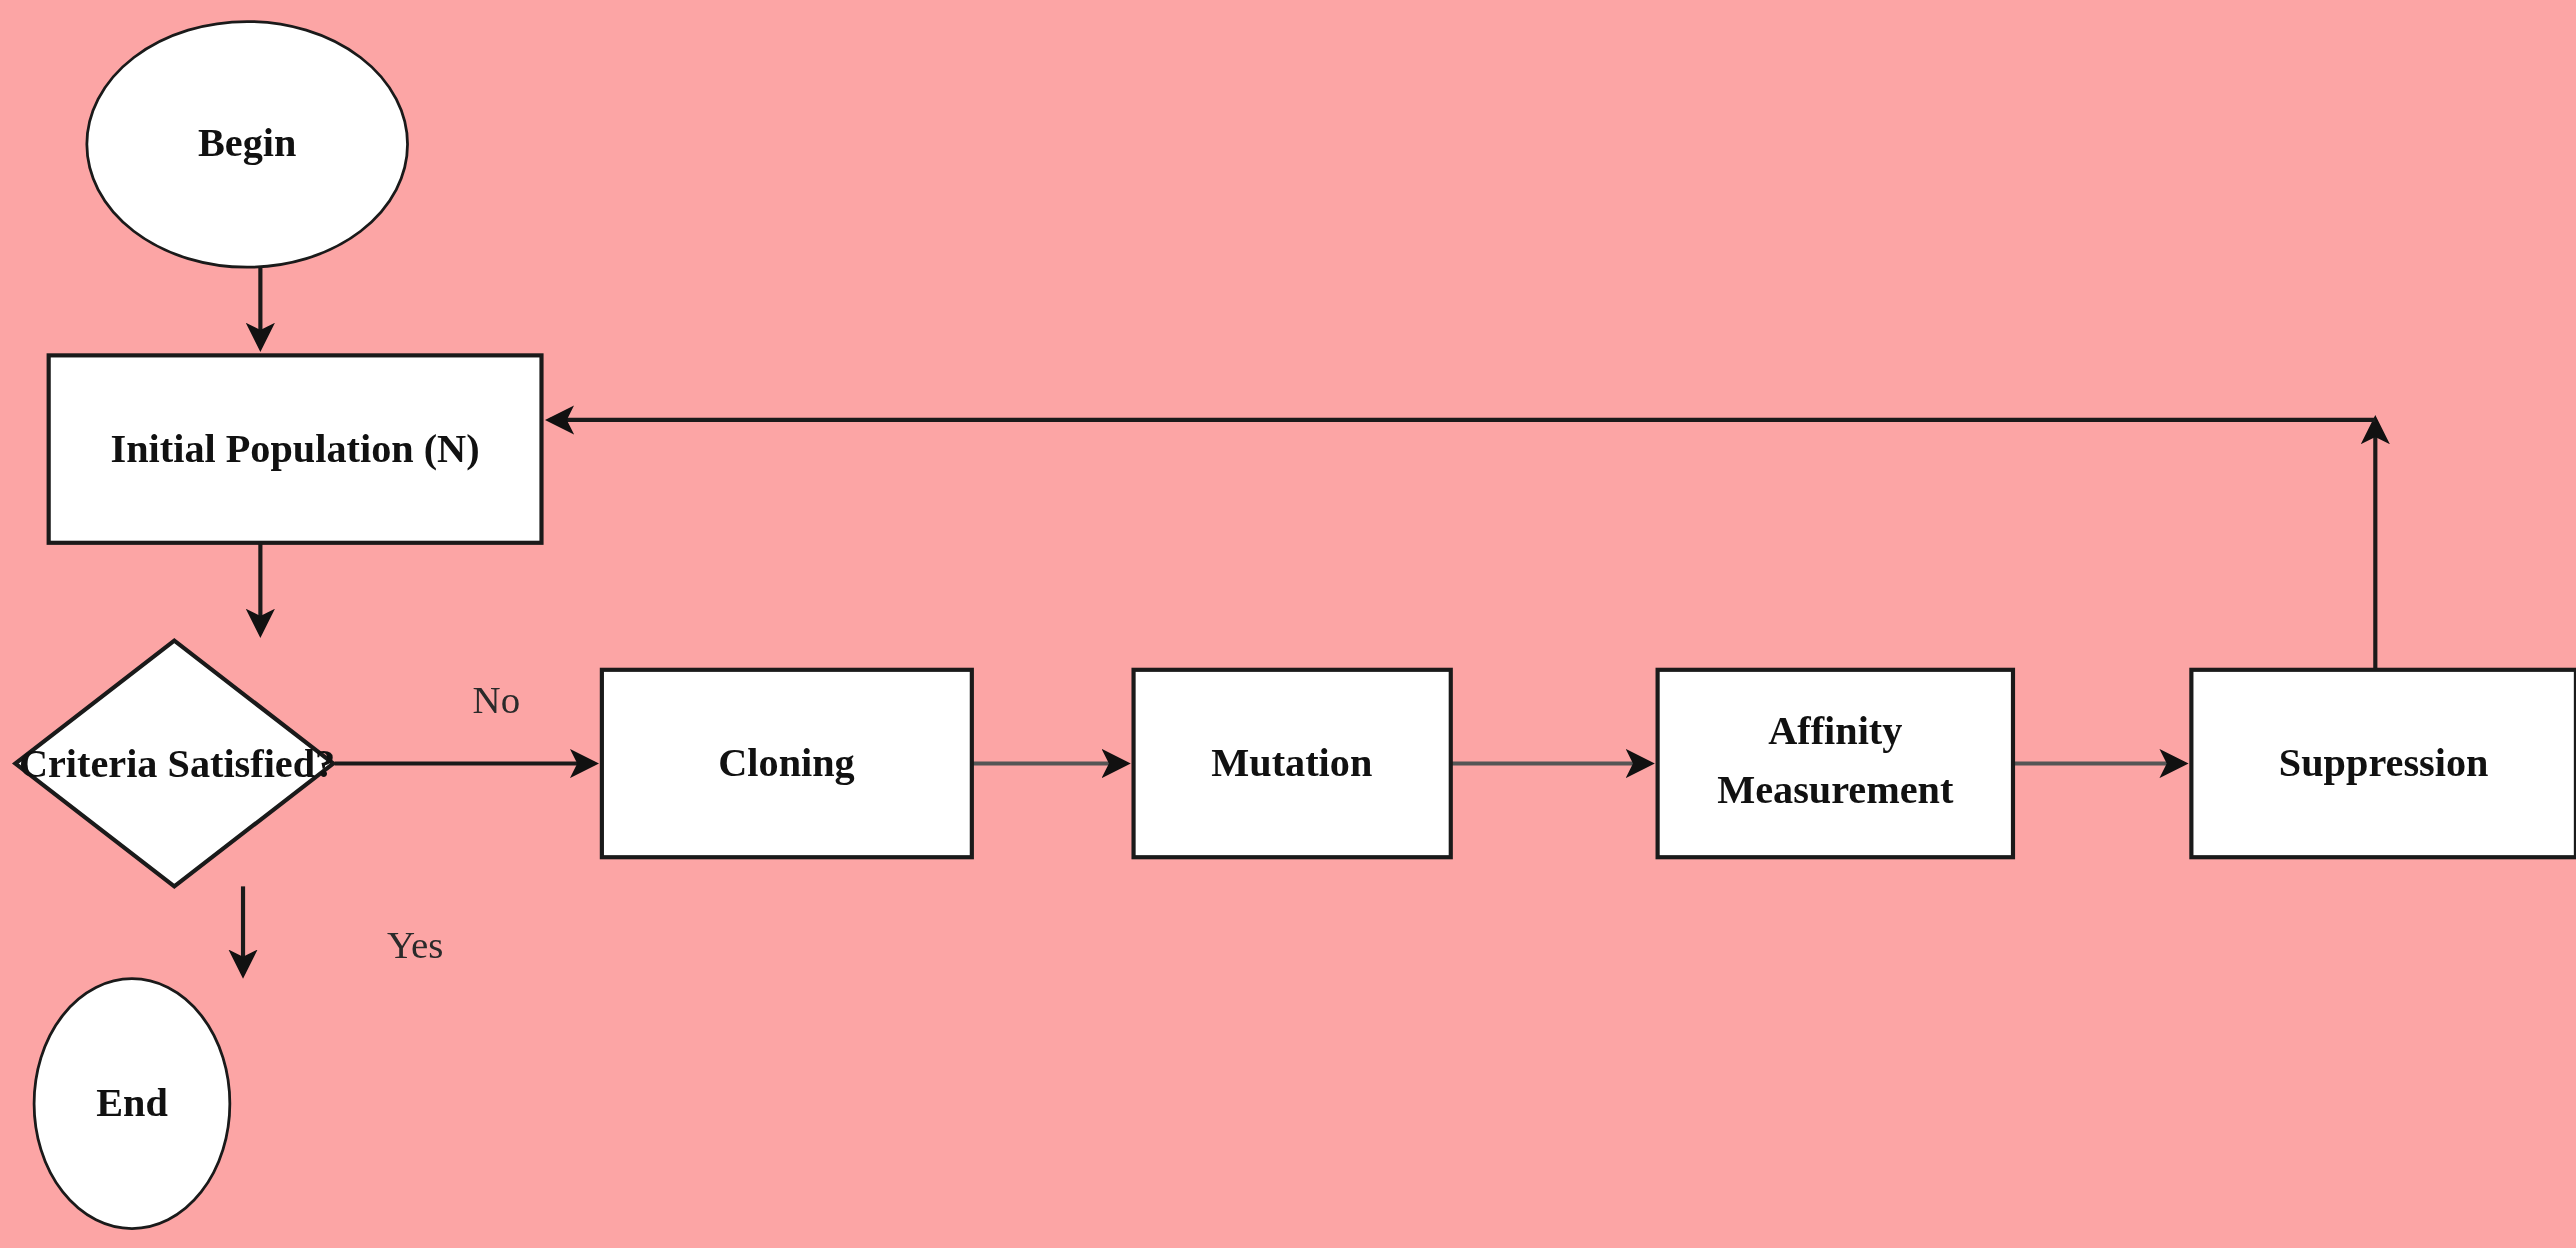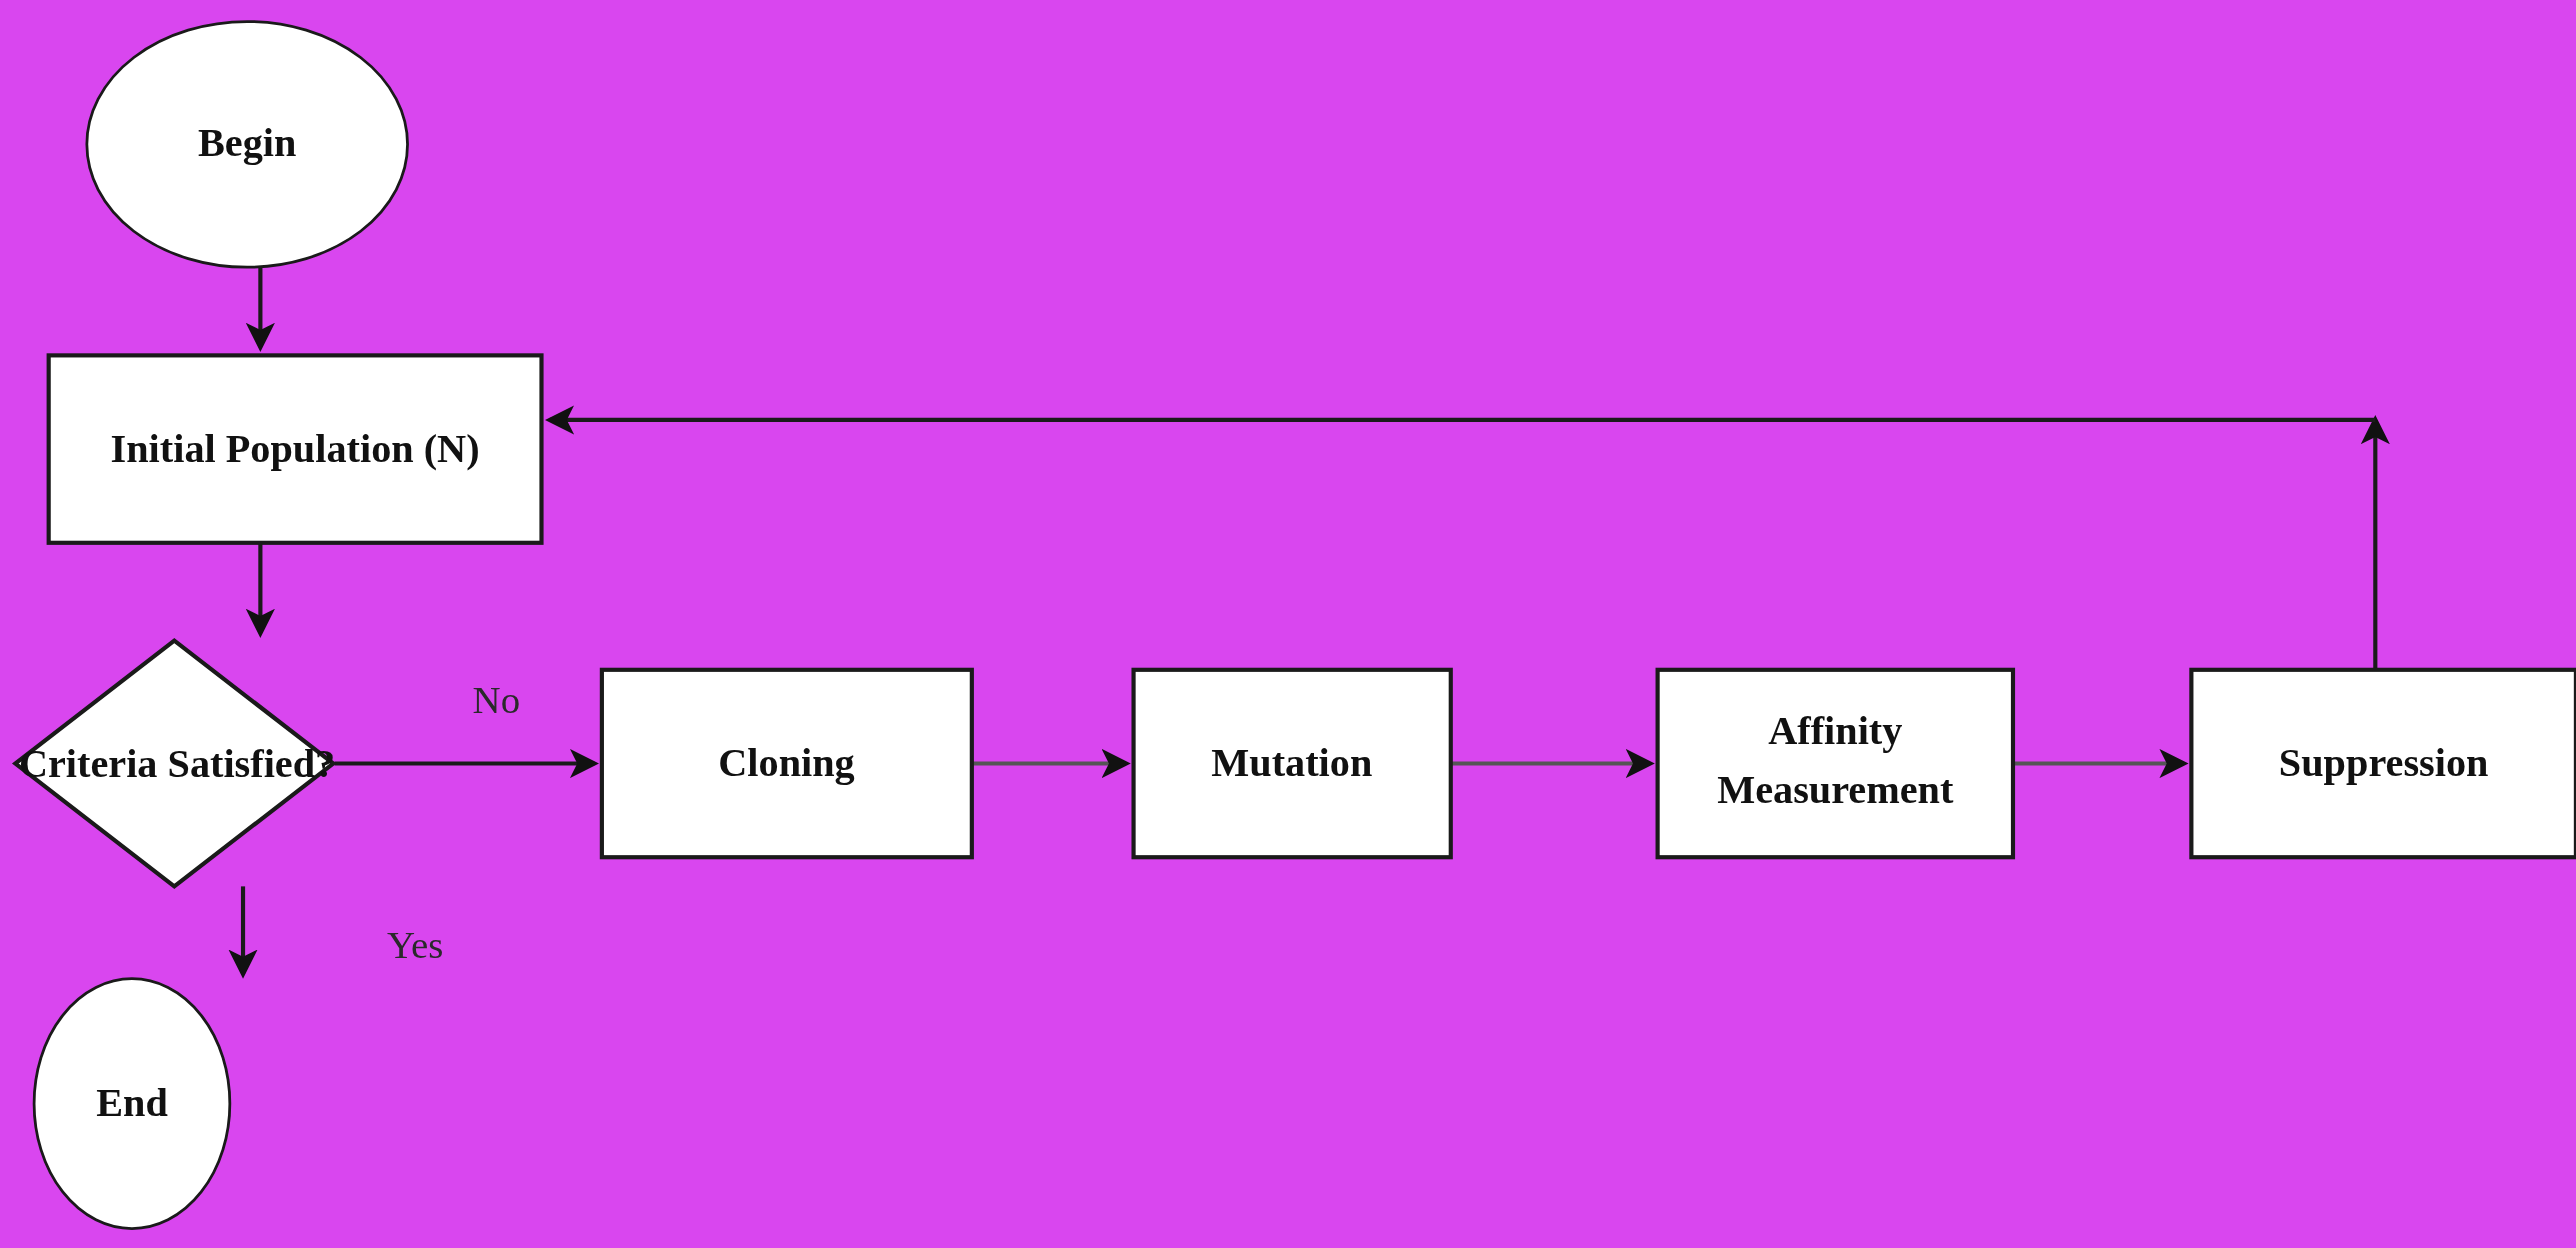--- a/index.html
+++ b/index.html
@@ -5,21 +5,21 @@
 <style>
   html, body {
     margin: 0;
     padding: 0;
     background: #ffffff;
   }
   #canvas {
     position: relative;
     width: 2576px;
     height: 1248px;
-    background: #d946ef;
+    background: #fca5a5;
     overflow: hidden;
     font-family: "Liberation Serif", "DejaVu Serif", serif;
   }
   #flow-svg {
     position: absolute;
     left: 0;
     top: 0;
     width: 2576px;
     height: 1248px;
   }

